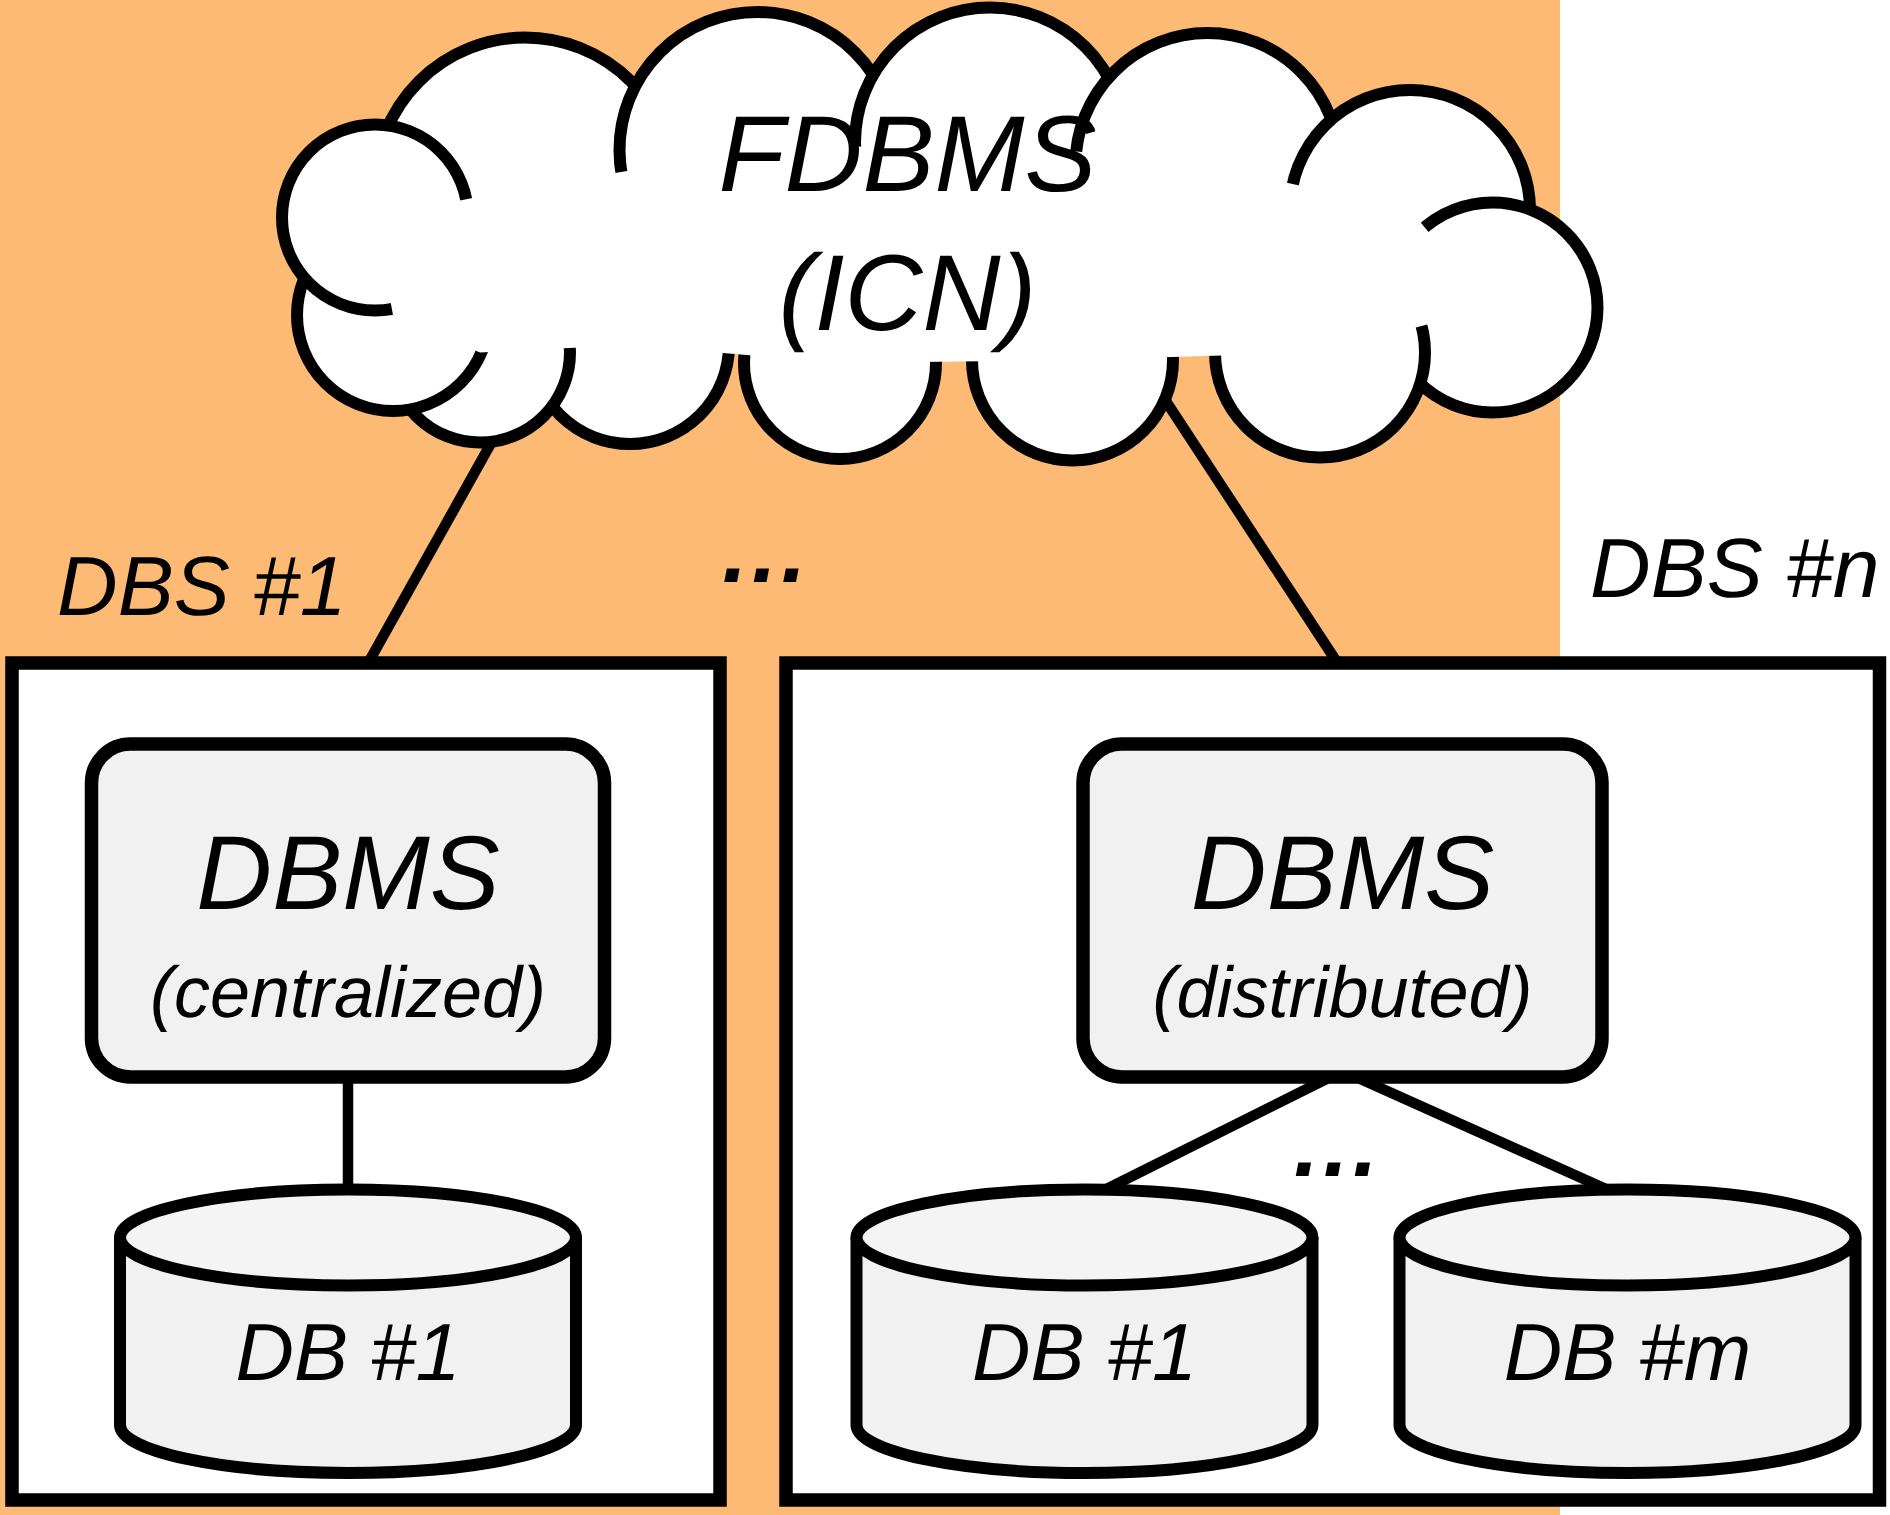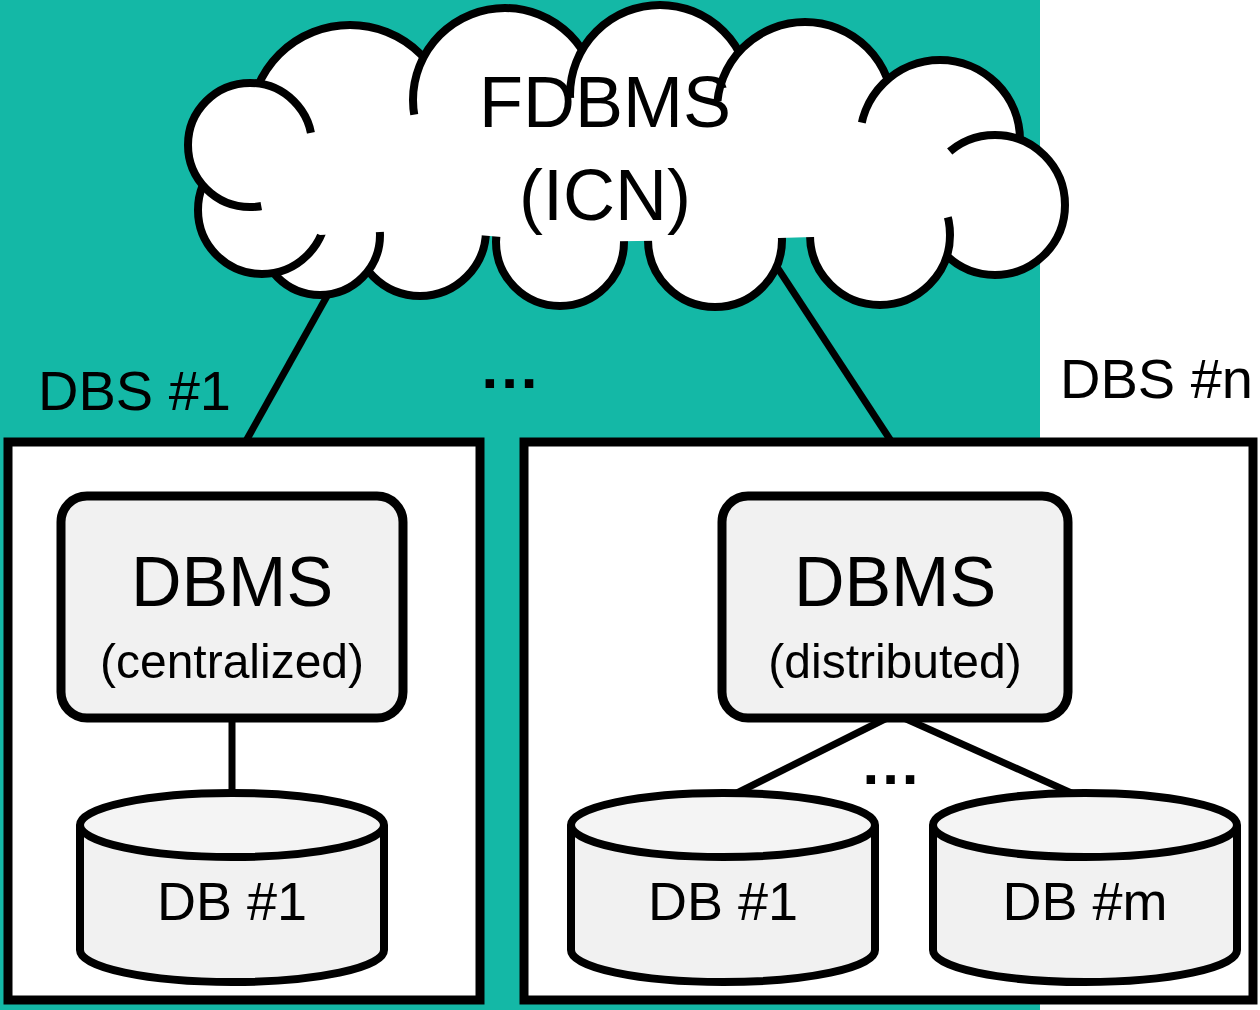--- a/index.html
+++ b/index.html
@@ -7,21 +7,22 @@
     padding: 0;
     background: #ffffff;
     width: 1260px;
     height: 1010px;
     overflow: hidden;
   }
   .stage {
     position: relative;
     width: 1040px;
     height: 1010px;
-    background: #14b8a6;
+    background: #fdba74;
+    font-style: italic;
   }
   svg text {
     fill: #000000;
     font-family: "Liberation Sans", "DejaVu Sans", sans-serif;
   }
   .t-cloud   { font-size: 72px; }
   .t-node    { font-size: 70px; }
   .t-sub     { font-size: 48px; }
   .t-sys     { font-size: 56px; }
   .t-db      { font-size: 54px; }

